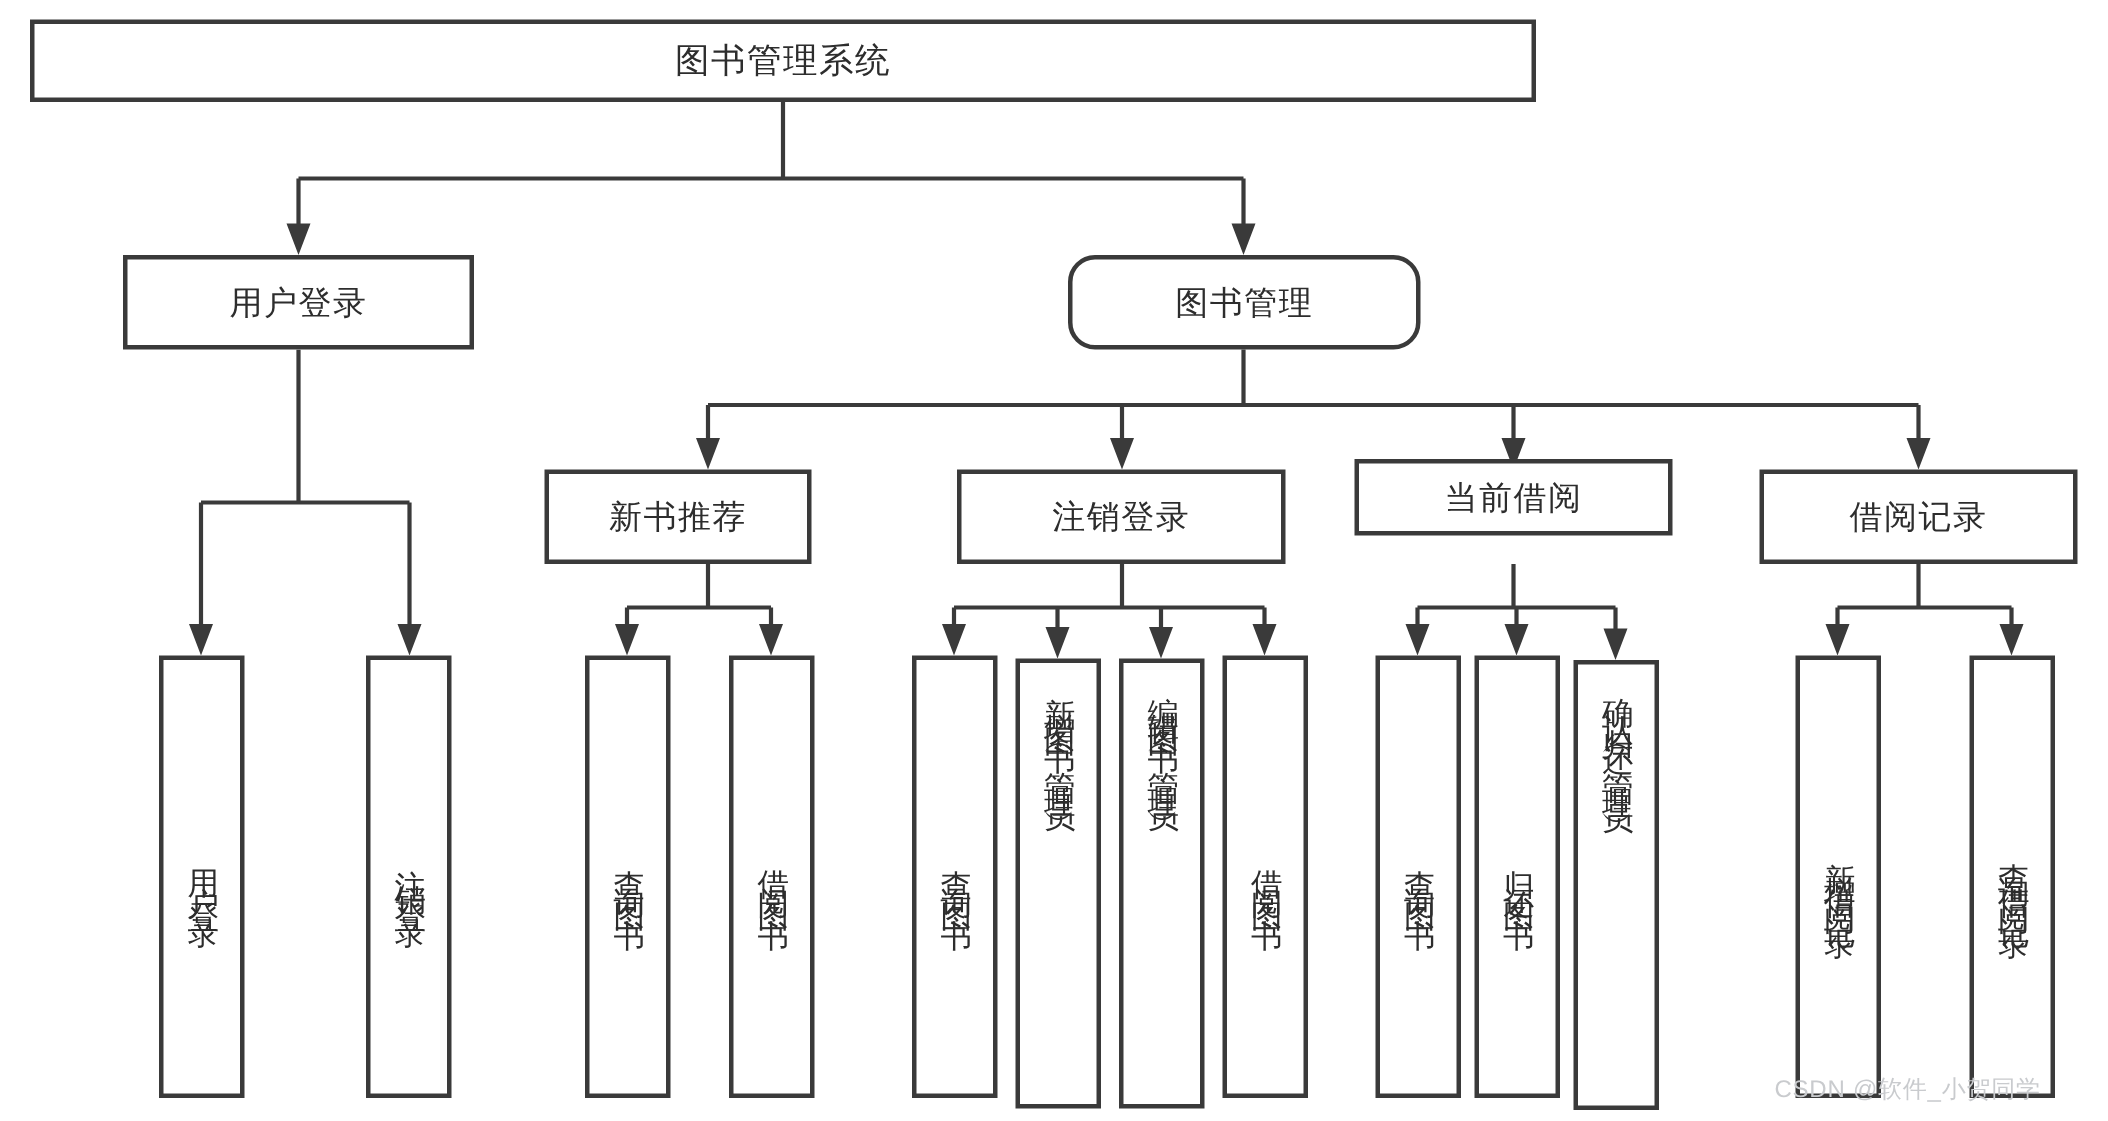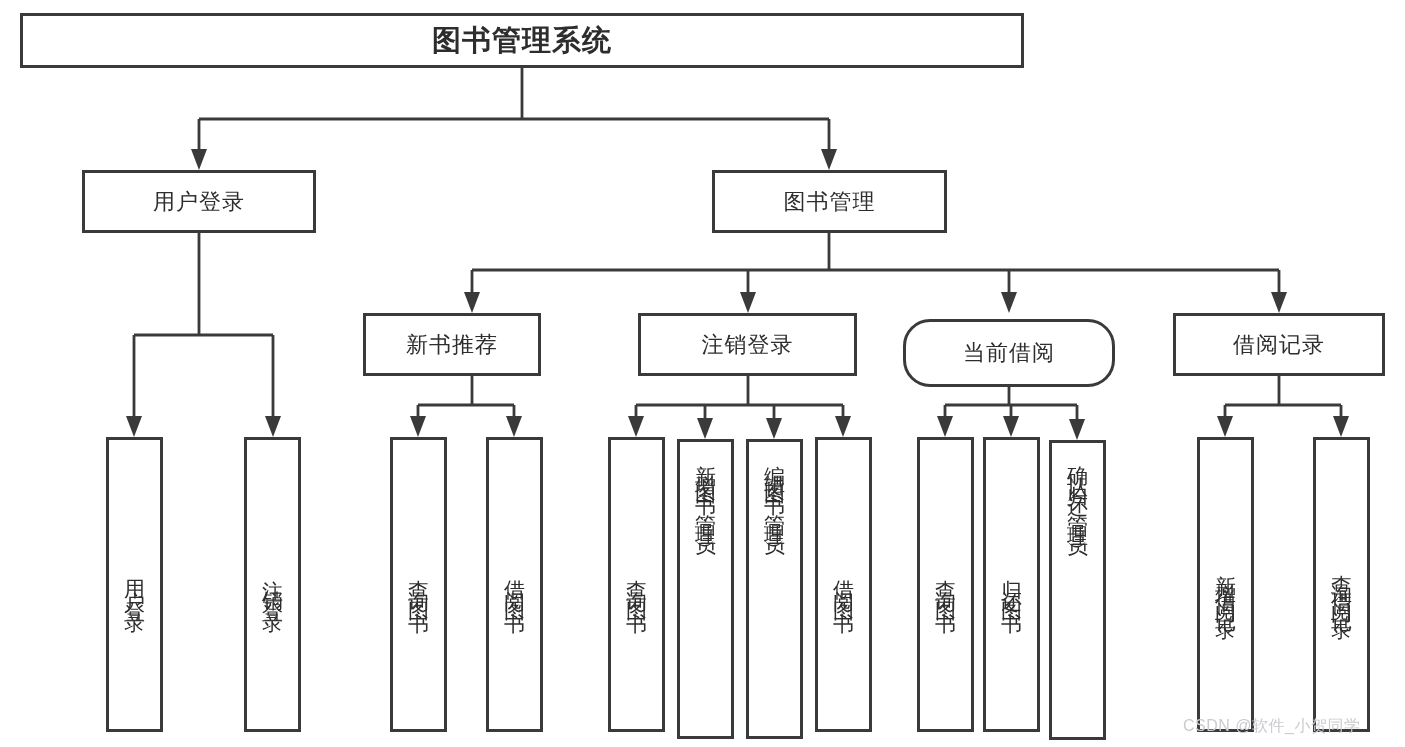--- a/index.html
+++ b/index.html
@@ -8,21 +8,21 @@
     background:var(--background,#ffffff);
     font-family:"Liberation Sans","DejaVu Sans",sans-serif;
   }
   .connectors{position:absolute;left:0;top:0;width:1405px;height:747px;color:var(--line,#3a3a3a);}
   .node{
     position:absolute;box-sizing:border-box;background:#fff;
     border:3px solid var(--line,#3a3a3a);
     display:flex;align-items:center;justify-content:center;
   }
   .hlabel{font-size:22px;color:var(--text,#2d2d2d);letter-spacing:1px;white-space:nowrap;}
-  .root .hlabel{font-size:29px;font-weight:bold;}
+  .root .hlabel{font-size:23px;}
   .vtext{
     writing-mode:vertical-rl;text-orientation:mixed;line-height:1.15;
     font-size:21px;letter-spacing:11px;color:var(--text,#2d2d2d);
   }
   .six .vtext{letter-spacing:9px;}
   .long{align-items:flex-start;padding-top:6px;}
   .long .vtext{letter-spacing:10px;}
   .watermark{
     position:absolute;left:1183px;top:716px;z-index:5;
     font-size:16px;color:var(--watermark,#c9cbce);white-space:nowrap;letter-spacing:0.5px;
@@ -64,31 +64,31 @@
       M1333 416 L1349 416 L1341 437 Z"></path>
   </svg>
 
   <div class="node root" style="left:20px;top:13px;width:1004px;height:55px;border-width:3px;">
     <span class="hlabel">图书管理系统</span>
   </div>
 
   <div class="node" style="left:82px;top:170px;width:234px;height:63px;">
     <span class="hlabel">用户登录</span>
   </div>
-  <div class="node" style="left:712px;top:170px;width:235px;height:63px;">
+  <div class="node" style="left:712px;top:170px;width:235px;height:63px;border-radius:18px;">
     <span class="hlabel">图书管理</span>
   </div>
 
   <div class="node" style="left:363px;top:313px;width:178px;height:63px;">
     <span class="hlabel">新书推荐</span>
   </div>
   <div class="node" style="left:638px;top:313px;width:219px;height:63px;">
     <span class="hlabel">注销登录</span>
   </div>
-  <div class="node" style="left:903px;top:319px;width:212px;height:68px;border-radius:27px;">
+  <div class="node" style="left:903px;top:306px;width:212px;height:51px;">
     <span class="hlabel">当前借阅</span>
   </div>
   <div class="node" style="left:1173px;top:313px;width:212px;height:63px;">
     <span class="hlabel">借阅记录</span>
   </div>
 
   <div class="node vnode" style="left:106px;top:437px;width:57px;height:295px;">
     <span class="vtext">用户登录</span>
   </div>
   <div class="node vnode" style="left:244px;top:437px;width:57px;height:295px;">

